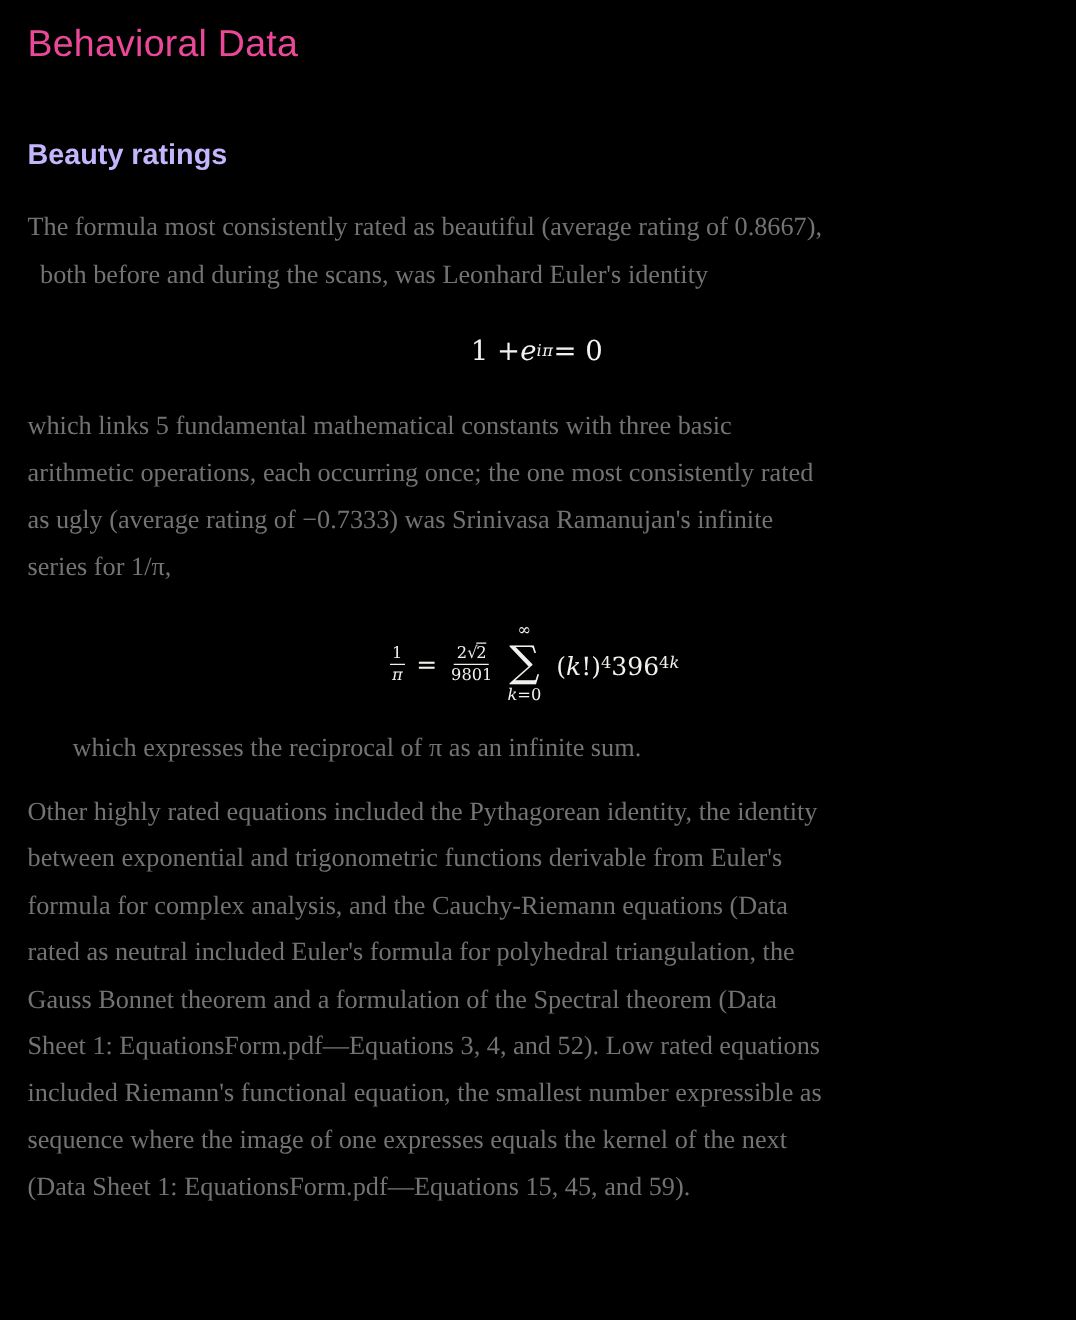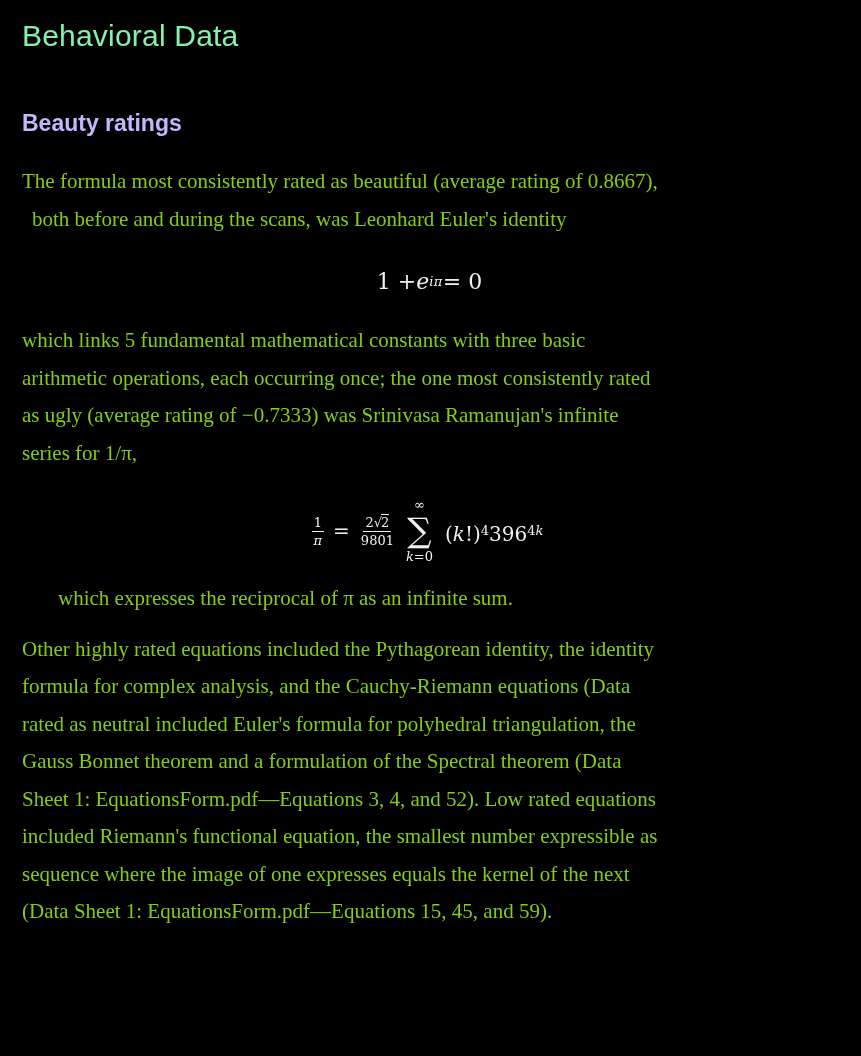--- a/index.html
+++ b/index.html
@@ -7,36 +7,36 @@
   body {
     background: #000000;
     padding: 16px 24px 0 22px;
     font-family: "Liberation Serif", serif;
     overflow: hidden;
   }
   h1.page-title {
     font-family: "Liberation Sans", sans-serif;
     font-size: 30px;
     font-weight: 500;
-    color: #86efac;
+    color: #ec4899;
     line-height: 36px;
     letter-spacing: 0.2px;
     margin: 2px 0 0 0;
   }
   h2.section-heading {
     font-family: "Liberation Sans", sans-serif;
     font-size: 23px;
     font-weight: bold;
     color: #c4b5fd;
     line-height: 28px;
     margin: 55px 0 0 0;
   }
   .para {
     margin: 13px 0 0 0;
-    color: #84cc16;
+    color: #737373;
     font-size: 21px;
     line-height: 37.5px;
   }
   .para.first { margin-top: 26px; }
   .line { white-space: nowrap; }
 
   
   .formula {
     color: #f2f1ee;
     display: flex;
@@ -148,20 +148,21 @@
     </span>
   </div>
 </div>
 
 <p class="para">
   <span class="line" style="display: block; margin-left: 36px;">which expresses the reciprocal of π as an infinite sum.</span>
 </p>
 
 <p class="para">
   <span class="line" style="display: block;">Other highly rated equations included the Pythagorean identity, the identity</span>
+  <span class="line" style="display: block;">between exponential and trigonometric functions derivable from Euler's</span>
   <span class="line" style="display: block;">formula for complex analysis, and the Cauchy-Riemann equations (Data</span>
   <span class="line" style="display: block;">rated as neutral included Euler's formula for polyhedral triangulation, the</span>
   <span class="line" style="display: block;">Gauss Bonnet theorem and a formulation of the Spectral theorem (Data</span>
   <span class="line" style="display: block;">Sheet 1: EquationsForm.pdf—Equations 3, 4, and 52). Low rated equations</span>
   <span class="line" style="display: block;">included Riemann's functional equation, the smallest number expressible as</span>
   <span class="line" style="display: block;">sequence where the image of one expresses equals the kernel of the next</span>
   <span class="line" style="display: block;">(Data Sheet 1: EquationsForm.pdf—Equations 15, 45, and 59).</span>
 </p>
 
 </body></html>

